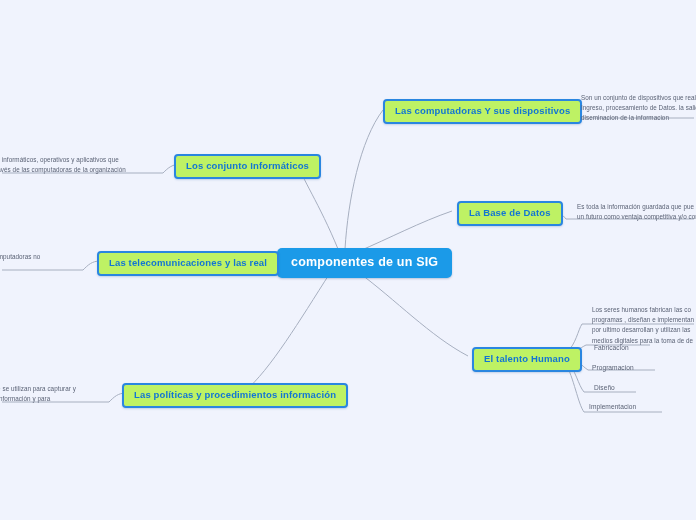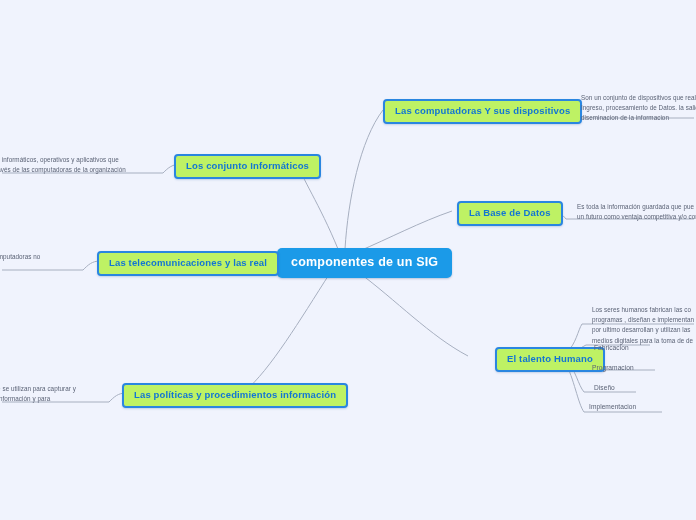--- a/index.html
+++ b/index.html
@@ -127,21 +127,21 @@
 a  través de las  computadoras de la  organización</div>
 
   <div class="node node-branch" style="left:457px; top:201px;text-align:right;">La  Base de  Datos</div>
   <div class="node node-detail" style="left:577px; top:202px; width:122px;">Es toda la información   guardada que  pue
 un futuro como ventaja competitiva y/o con</div>
 
   <div class="node node-branch" style="left:97px; top:251px;">Las  telecomunicaciones y las real</div>
   <div class="node node-detail" style="left:-14px; top:252px; width:82px;">s computadoras no
 cial</div>
 
-  <div class="node node-branch" style="left:472px; top:347px;margin-left:23px;">El  talento  Humano</div>
+  <div class="node node-branch" style="left:472px; top:347px;">El  talento  Humano</div>
   <div class="node node-detail" style="left:592px; top:305px; width:107px;">Los  seres  humanos  fabrican las co
 programas ,  diseñan e implementan
 por  ultimo desarrollan  y utilizan las
 medios digitales para la  toma de de</div>
 
   <div class="node node-leaf" style="left:594px; top:345px;">Fabricacion</div>
   <div class="node node-leaf" style="left:592px; top:365px;">Programacion</div>
   <div class="node node-leaf" style="left:594px; top:385px;">Diseño</div>
   <div class="node node-leaf" style="left:589px; top:404px;">Implementacion</div>
 

